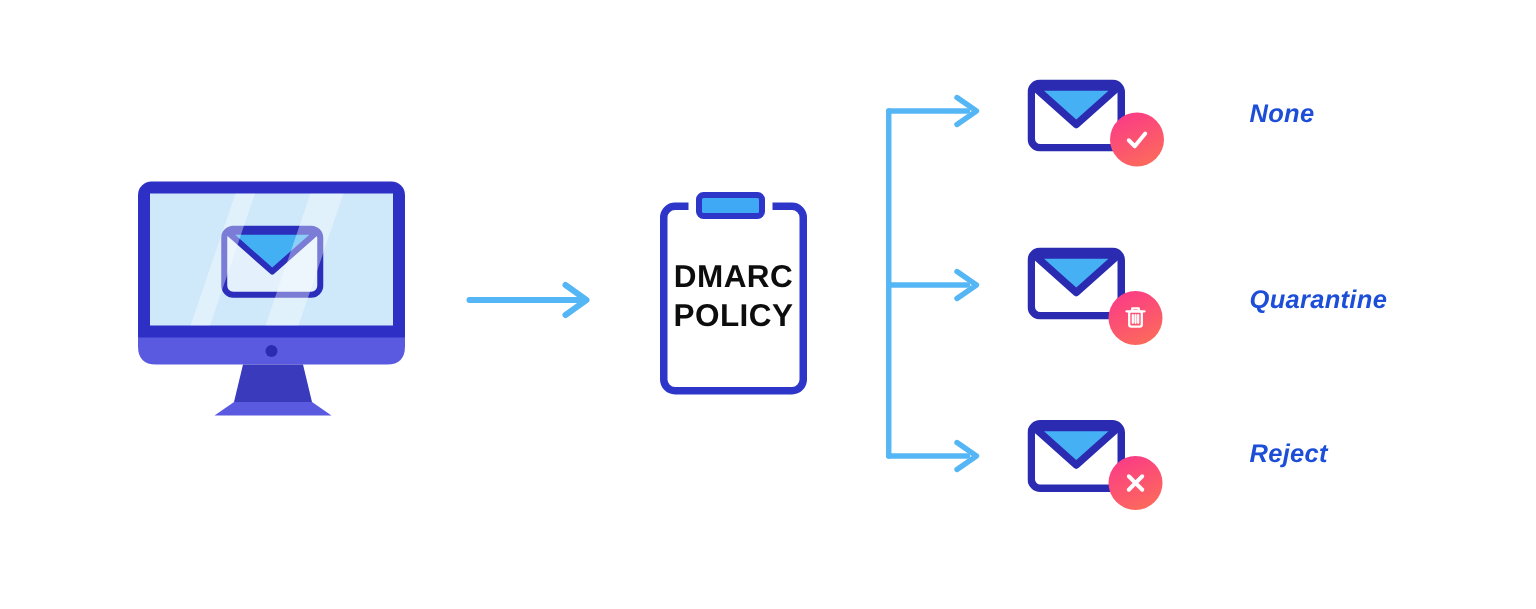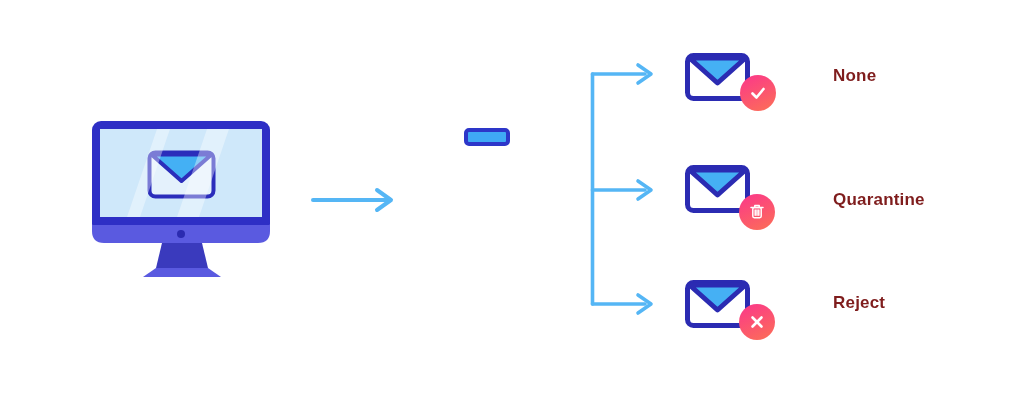--- a/index.html
+++ b/index.html
@@ -47,22 +47,23 @@
   }
 
   
   .outcome-label {
     position: absolute;
     left: 833px;
     transform: translateY(-50%);
     font-weight: bold;
     font-size: 17px;
     letter-spacing: 0.2px;
-    color: #7f1d1d;
+    color: #1d4ed8;
     white-space: nowrap;
+    font-style: italic;
   }
 
   
   .badge {
     position: absolute;
     width: 36px; height: 36px;
     border-radius: 50%;
     background: linear-gradient(155deg, #fb3d85 12%, #fc695c 88%);
     display: flex;
     align-items: center;
@@ -103,20 +104,26 @@
     <polygon points="71,156 123,156 136,165 58,165" fill="#5a5ae0"></polygon>
   </svg>
 
   <svg class="abs" style="left:305px; top:185px;" width="100" height="30" viewBox="0 0 100 30">
     <g stroke="#55b6f5" stroke-width="4" fill="none" stroke-linecap="round" stroke-linejoin="round">
       <line x1="8" y1="15" x2="84" y2="15"></line>
       <polyline points="72,5 86,15 72,25"></polyline>
     </g>
   </svg>
 
+  <div class="clipboard">
+    <div class="clipboard-text">
+      <div>DMARC</div>
+      <div>POLICY</div>
+    </div>
+  </div>
   <div class="clipboard-clip"></div>
 
   <svg class="abs" style="left:585px; top:60px;" width="90" height="260" viewBox="0 0 90 260">
     <g stroke="#55b6f5" stroke-width="3.6" fill="none" stroke-linecap="round" stroke-linejoin="round">
       <line x1="7.5" y1="14" x2="7.5" y2="244"></line>
       <line x1="7.5" y1="14" x2="60" y2="14"></line>
       <polyline points="53,5 66,14 53,23"></polyline>
       <line x1="7.5" y1="130" x2="60" y2="130"></line>
       <polyline points="53,121 66,130 53,139"></polyline>
       <line x1="7.5" y1="244" x2="60" y2="244"></line>

